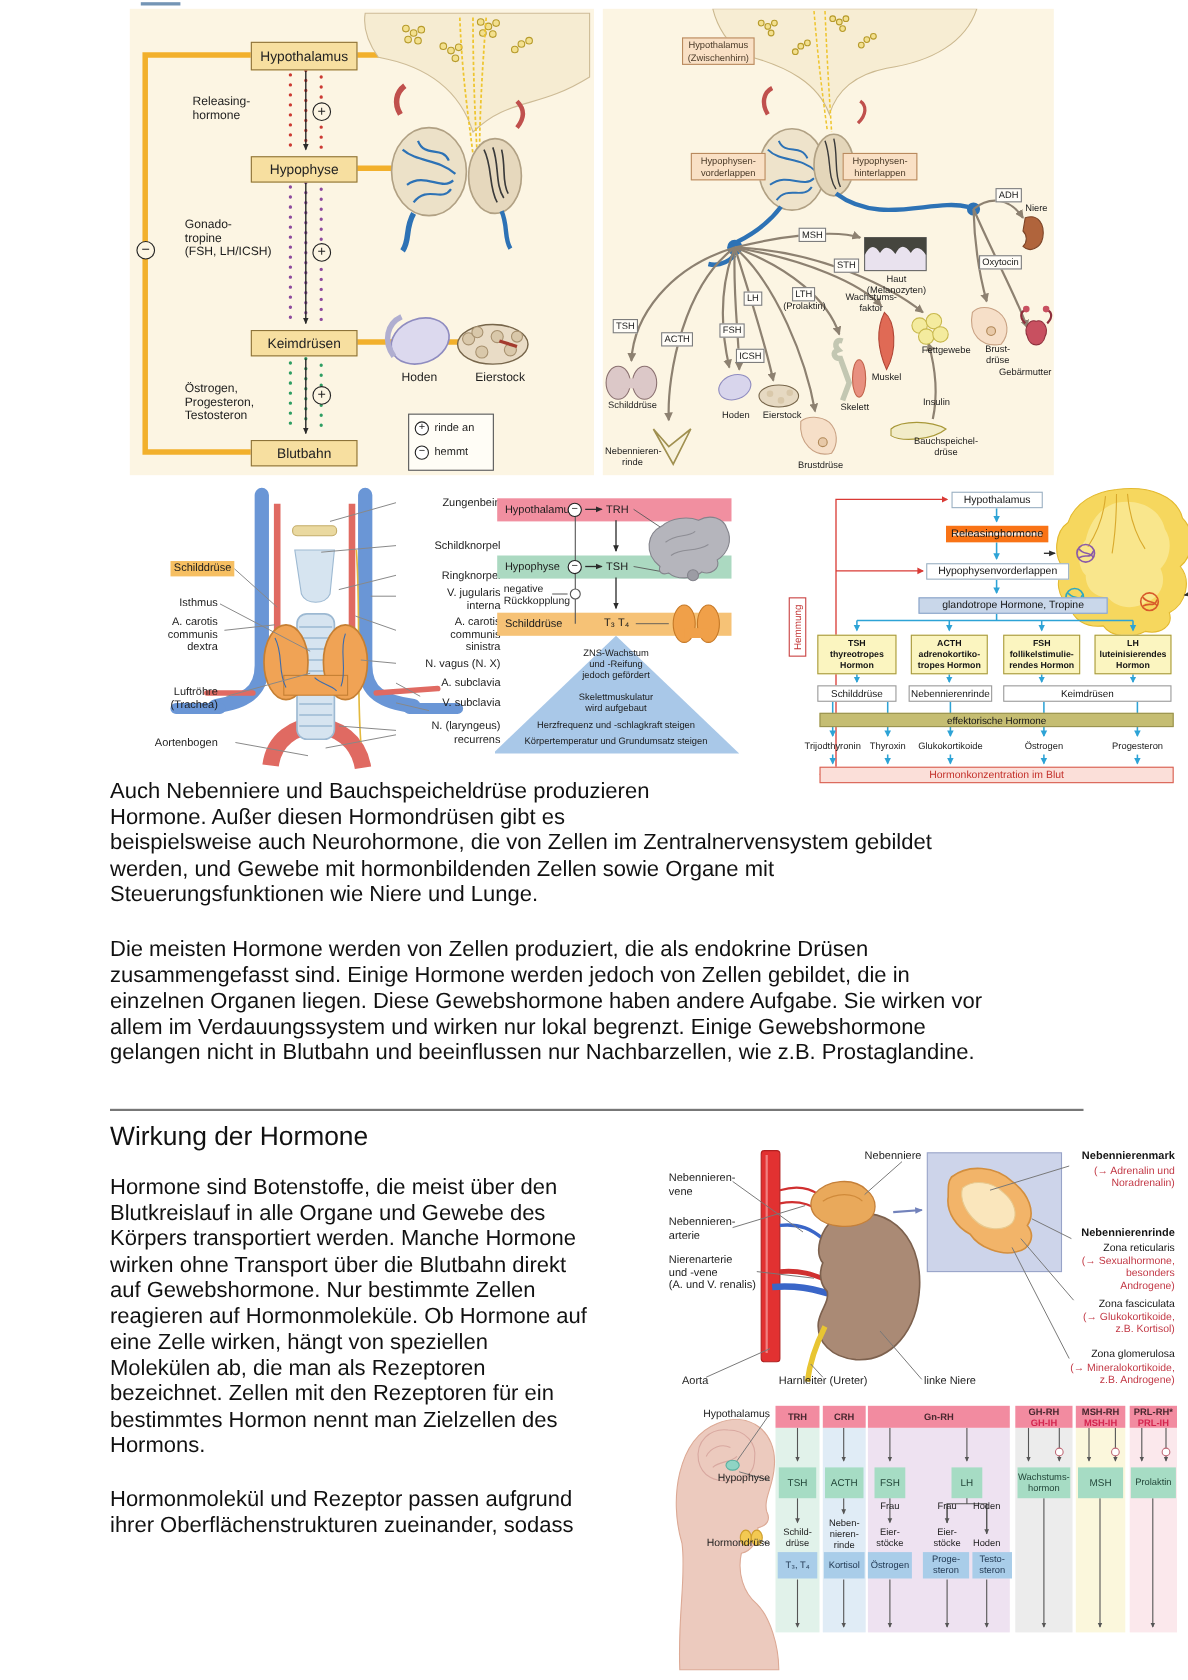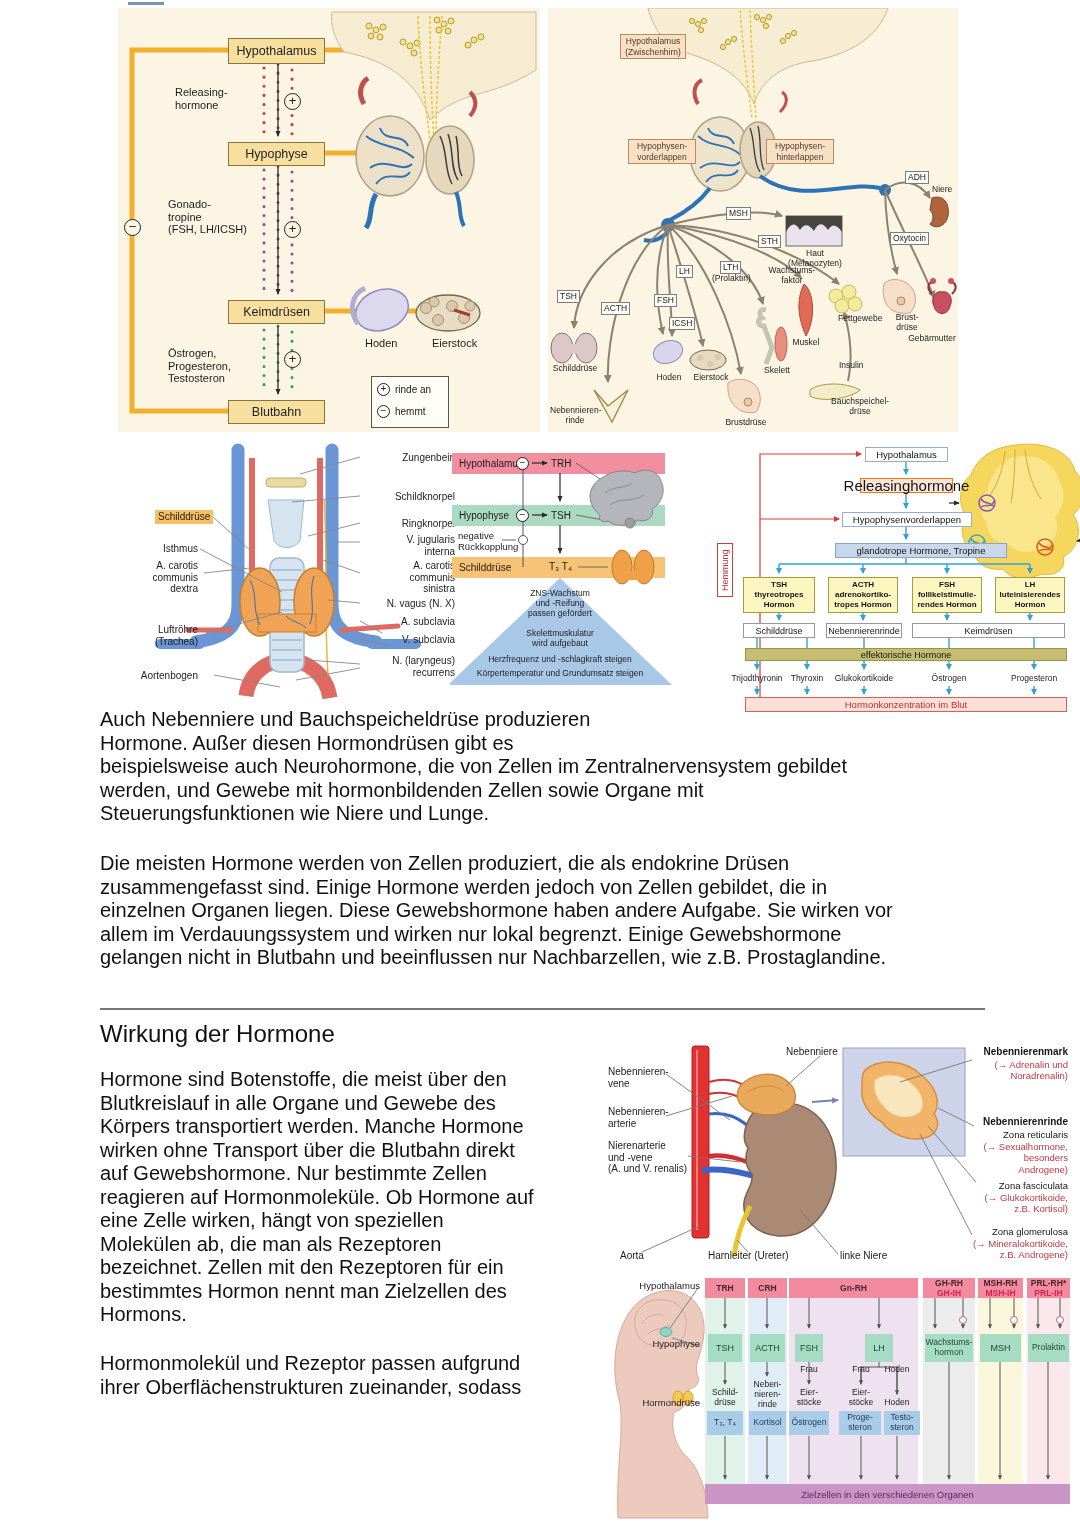--- a/index.html
+++ b/index.html
@@ -458,21 +458,21 @@
     <div class="lb s10" style="left:9px;top:119px">Schilddrüse</div>
     <div class="circ c13" style="left:66px;top:14px;background:#fff">−</div>
     <div class="circ c13" style="left:66px;top:66px;background:#fff">−</div>
     <div class="lb s10" style="left:101px;top:15px">TRH</div>
     <div class="lb s10" style="left:101px;top:67px">TSH</div>
     <div class="lb s10" style="left:99px;top:118px">T₃ T₄</div>
     <div class="lb s9" style="left:8px;top:88px">negative
 Rückkopplung</div>
     <div class="lb s8 ctr" style="left:40px;top:146px;width:140px">ZNS-Wachstum
 und -Reifung
-passen gefördert</div>
+jedoch gefördert</div>
     <div class="lb s8 ctr" style="left:40px;top:186px;width:140px">Skelettmuskulatur
 wird aufgebaut</div>
     <div class="lb s8 ctr" style="left:10px;top:212px;width:200px">Herzfrequenz und -schlagkraft steigen</div>
     <div class="lb s8 ctr" style="left:5px;top:226px;width:210px">Körpertemperatur und Grundumsatz steigen</div>
   </div>
 
   <div class="abs" style="left:715px;top:443px;width:365px;height:272px">
     <svg class="abs" width="365" height="272" viewBox="0 0 365 272">
 
       <path d="M300,2 C330,-2 355,8 360,28 C372,40 370,62 358,72 C368,84 364,106 348,114 C352,126 340,134 326,131 C312,138 295,136 288,126 C272,128 260,120 258,108 C246,100 244,84 252,74 C242,62 244,40 256,32 C262,14 280,4 300,2 Z" fill="#f6d75e" stroke="#e3b92f"></path>
@@ -529,21 +529,21 @@
           <path d="M234,195 V226" marker-end="url(#mB)"></path>
         <path d="M319,195 V226" marker-end="url(#mB)"></path>
         <path d="M42,243 V251" marker-end="url(#mB)"></path>
           <path d="M92,243 V251" marker-end="url(#mB)"></path>
         <path d="M149,243 V251" marker-end="url(#mB)"></path>
           <path d="M234,243 V251" marker-end="url(#mB)"></path>
         <path d="M319,243 V251" marker-end="url(#mB)"></path>
       </g>
     </svg>
     <div class="fcbox" style="left:150px;top:4px;width:83px;height:15px;background:#fff;border:1px solid #9ab0c2;font-size:9.5px">Hypothalamus</div>
-    <div class="fcbox" style="left:145px;top:35px;width:93px;height:15px;background:#f7e6d8;border:1px solid #f97316;font-size:15px">Releasinghormone</div>
+    <div class="fcbox" style="left:145px;top:35px;width:93px;height:15px;background:#f7e6d8;border:6px solid #f97316;font-size:10px">Releasinghormone</div>
     <div class="fcbox" style="left:127px;top:69px;width:130px;height:15px;background:#fff;border:1px solid #9ab0c2;font-size:9.5px">Hypophysenvorderlappen</div>
     <div class="fcbox" style="left:120px;top:100px;width:172px;height:15px;background:#c9d7ea;border:1px solid #8aa4c8;font-size:9.5px">glandotrope Hormone, Tropine</div>
     <div class="fcbox vtxt" style="left:2px;top:100px;width:16px;height:54px;background:#fff;border:1px solid #c94040;color:#c03030;font-size:9px">Hemmung</div>
     <div class="fcbox bold" style="left:28px;top:134px;width:72px;height:36px;background:#fbf5c0;border:1px solid #a89a3e;font-size:8px;line-height:1.25">TSH
 thyreotropes
 Hormon</div>
     <div class="fcbox bold" style="left:113px;top:134px;width:70px;height:36px;background:#fbf5c0;border:1px solid #a89a3e;font-size:8px;line-height:1.25">ACTH
 adrenokortiko-
 tropes Hormon</div>
     <div class="fcbox bold" style="left:197px;top:134px;width:70px;height:36px;background:#fbf5c0;border:1px solid #a89a3e;font-size:8px;line-height:1.25">FSH
@@ -751,20 +751,19 @@
     <div class="lb s8 ctr" style="left:293px;top:130px;width:28px">Hoden</div>
 
     <div class="bbox" style="left:117px;top:143px;width:36px;height:24px">T₃, T₄</div>
     <div class="bbox" style="left:159px;top:143px;width:37px;height:24px">Kortisol</div>
     <div class="bbox" style="left:199px;top:143px;width:40px;height:24px">Östrogen</div>
     <div class="bbox" style="left:249px;top:143px;width:42px;height:24px">Proge-
 steron</div>
     <div class="bbox" style="left:294px;top:143px;width:36px;height:24px">Testo-
 steron</div>
 
-    <div class="fcbox" style="left:115px;top:216px;width:365px;height:20px;background:#c994c6;color:#5c2a60;font-size:9.5px">Zielzellen in den verschiedenen Organen</div>
 
     <div class="lb s9 rt" style="left:30px;top:13px;width:80px">Hypothalamus</div>
     <div class="lb s9 rt" style="left:30px;top:71px;width:80px">Hypophyse</div>
     <div class="lb s9 rt" style="left:30px;top:130px;width:80px">Hormondrüse</div>
   </div>
 
 </div>
 
 </body></html>

